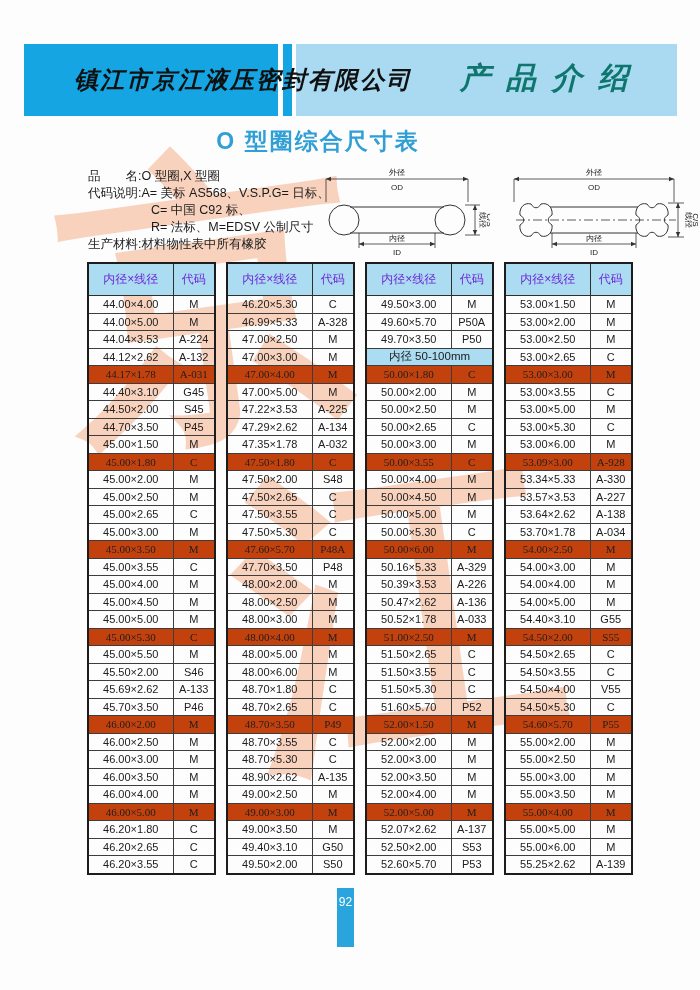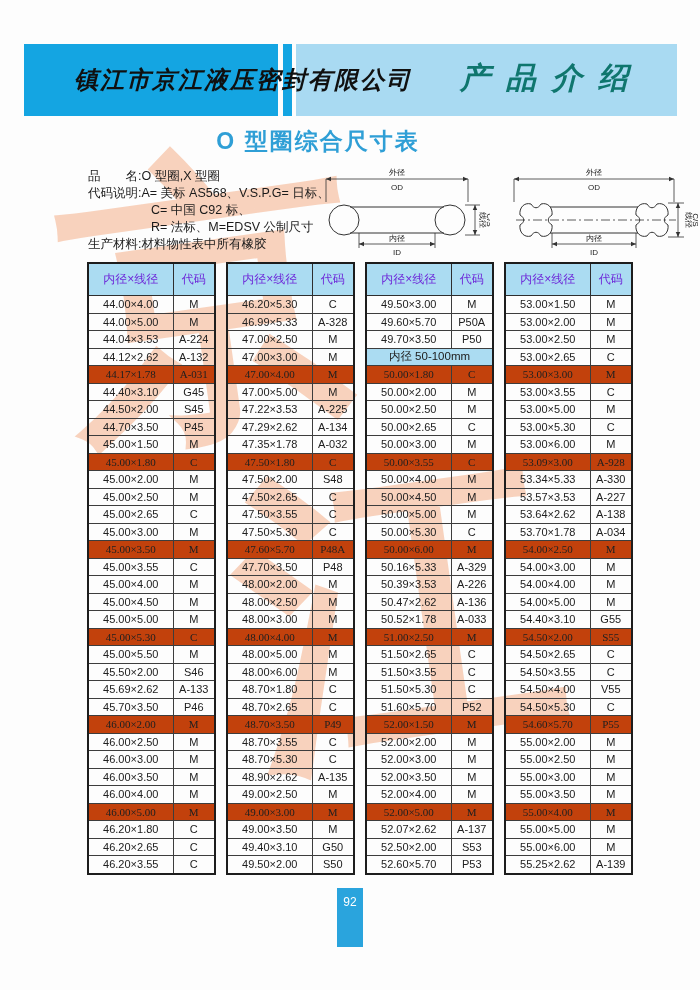--- a/index.html
+++ b/index.html
@@ -41,21 +41,21 @@
              font-size:11px;background:transparent;}
   .dim-table col.col-dim{width:85px;}
   .dim-table col.col-code{width:42px;}
   .dim-table th{background:#abdcf2;height:31px;font-weight:400;font-size:12px;
                 border:1px solid #2e2e2e;color:#6d28d9;padding:0;}
   .dim-table td{border:1px solid #3d3d3d;height:16.5px;text-align:center;color:#202020;
                 padding:0;white-space:nowrap;}
   .dim-table tr.hl td{background:#c2410c;font-family:Liberation Serif, serif;}
   .dim-table td.section{background:#abdcf2;font-size:11.5px;}
 
-  .page-badge{top:888px;left:337px;width:26px;height:59px;background:#2aa4dd;color:#fff;
+  .page-badge{top:888px;left:337px;width:17px;height:59px;background:#2aa4dd;color:#fff;
               font-size:12px;text-align:center;box-sizing:border-box;padding-top:7px;}
 </style>
 </head>
 <body>
 
 <div class="watermark">
   <span class="w1">京</span>
   <span class="w2">江</span>
 </div>
 

